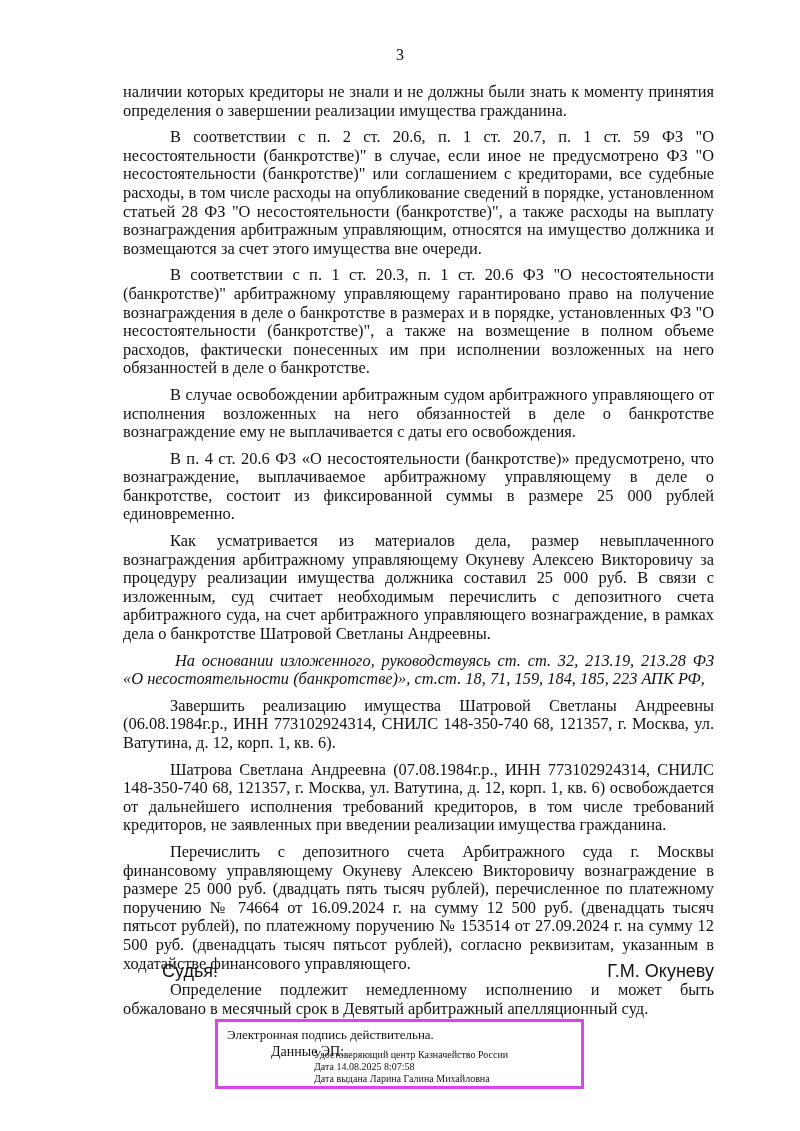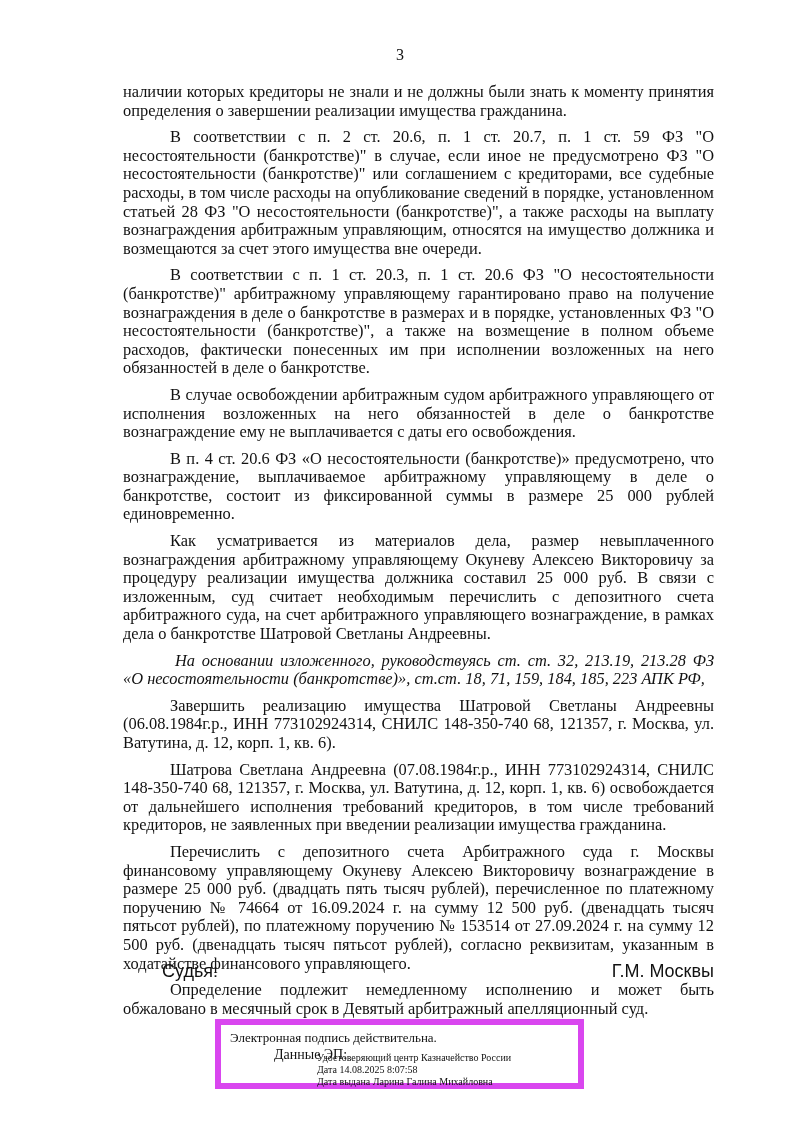--- a/index.html
+++ b/index.html
@@ -20,21 +20,21 @@
   .ruling-heading {
     text-align: center; letter-spacing: 3px; margin-top: 18.6px !important; text-indent: 0 !important;
   }
   .judge-line {
     position: absolute; left: 162px; top: 962px; width: 552px;
     font-family: Liberation Sans, sans-serif; font-size: 18px; line-height: 18.6px;
     display: flex; justify-content: space-between;
   }
   .sig-box {
     position: absolute; left: 215px; top: 1019px; width: 369px; height: 70px;
-    border: 6px solid #d946ef; box-sizing: border-box;
+    border: 3px solid #d946ef; box-sizing: border-box;
     font-family: "Liberation Serif", serif; color: #111;
   }
   .sig-title { position: absolute; left: 9px; top: 5px; font-size: 13px; line-height: 15px; }
   .sig-label { position: absolute; left: 9px; top: 22px; font-size: 14px; line-height: 15px; margin-left: 44px; }
   .sig-details { position: absolute; left: 96px; top: 27px; font-size: 10px; line-height: 12.2px; }
   .sig-details div { white-space: nowrap; }
 </style>
 </head>
 <body>
 
@@ -52,21 +52,21 @@
     <p class="indent-extra">На основании изложенного, руководствуясь ст. ст. 32, 213.19, 213.28 ФЗ «О несостоятельности (банкротстве)», ст.ст. 18, 71, 159, 184, 185, 223 АПК РФ,</p>
 
     <p>Завершить реализацию имущества Шатровой Светланы Андреевны (06.08.1984г.р., ИНН 773102924314, СНИЛС 148-350-740 68, 121357, г. Москва, ул. Ватутина, д. 12, корп. 1, кв. 6).</p>
     <p>Шатрова Светлана Андреевна (07.08.1984г.р., ИНН 773102924314, СНИЛС 148-350-740 68, 121357, г. Москва, ул. Ватутина, д. 12, корп. 1, кв. 6) освобождается от дальнейшего исполнения требований кредиторов, в том числе требований кредиторов, не заявленных при введении реализации имущества гражданина.</p>
     <p>Перечислить с депозитного счета Арбитражного суда г. Москвы финансовому управляющему Окуневу Алексею Викторовичу вознаграждение в размере 25 000 руб. (двадцать пять тысяч рублей), перечисленное по платежному поручению № 74664 от 16.09.2024 г. на сумму 12 500 руб. (двенадцать тысяч пятьсот рублей), по платежному поручению № 153514 от 27.09.2024 г. на сумму 12 500 руб. (двенадцать тысяч пятьсот рублей),  согласно реквизитам, указанным в ходатайстве финансового управляющего.</p>
     <p>Определение подлежит немедленному исполнению и может быть обжаловано в месячный срок в Девятый арбитражный апелляционный суд.</p>
   </div>
 
   <div class="judge-line">
     <span>Судья:</span>
-    <span>Г.М. Москвы</span>
+    <span>Г.М. Окуневу</span>
   </div>
 
   <div class="sig-box">
     <div class="sig-title">Электронная подпись действительна.</div>
     <div class="sig-label">Данные ЭП:</div>
     <div class="sig-details">
       <div>Удостоверяющий центр Казначейство России</div>
       <div>Дата 14.08.2025 8:07:58</div>
       <div>Дата выдана Ларина Галина Михайловна</div>
     </div>

